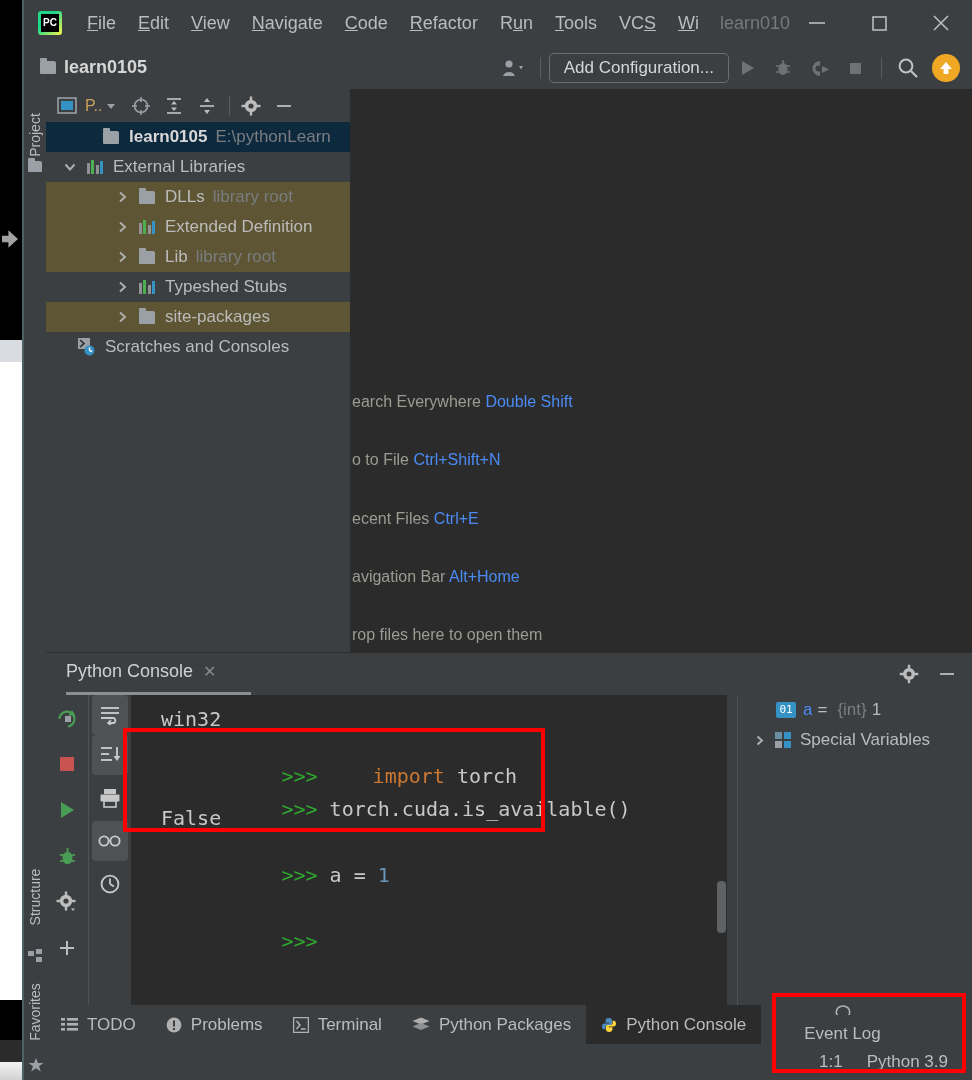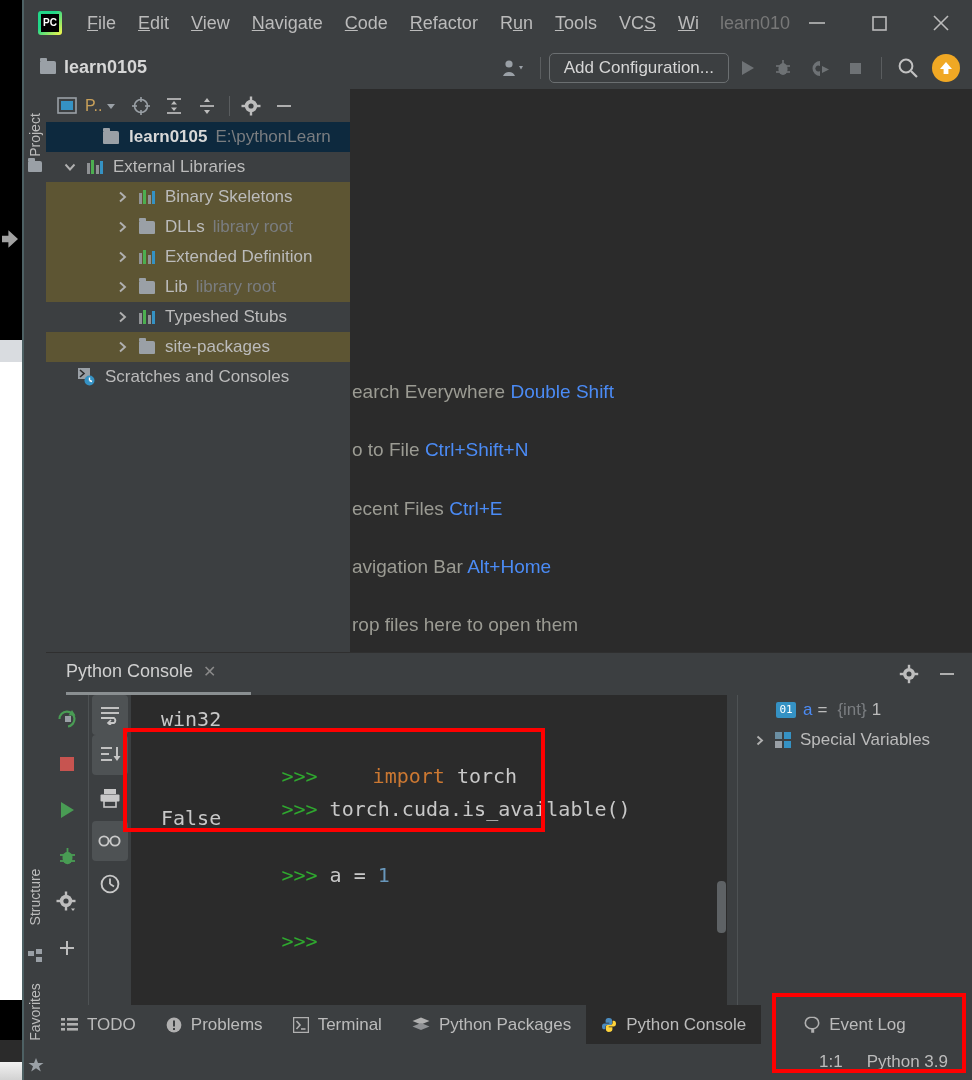--- a/index.html
+++ b/index.html
@@ -77,21 +77,21 @@
   .tsub{color:#7a7d80;margin-left:8px;}
   .folder-ico{width:16px;height:13px;background:#9aa0a6;border-radius:1px 2px 1px 1px;position:relative;}
   .folder-ico::before{content:"";position:absolute;left:0;top:-3px;width:7px;height:3px;
      background:#9aa0a6;border-radius:1px 1px 0 0;}
   .bars-ico{width:17px;height:14px;display:flex;gap:1.5px;align-items:flex-end;}
   .bars-ico i{display:block;width:3px;}
   .hscroll{position:absolute;left:27px;top:640px;width:160px;height:7px;background:#5e6265;border-radius:3px;}
 
   
   .editor{position:absolute;left:302px;top:89px;width:646px;height:563px;background:#2b2b2b;}
-  .hint{position:absolute;color:#9b9b93;font-size:19px;white-space:nowrap;}
+  .hint{position:absolute;color:#9b9b93;font-size:16px;white-space:nowrap;margin-top:12px;}
   .hint .k{color:#4b8bf5;}
 
   
   .console{position:absolute;left:22px;top:652px;width:926px;height:353px;background:#3c3f41;
      border-top:1px solid #2f2f2f;}
   .ctabs{height:42px;display:flex;align-items:flex-start;position:relative;}
   .ctab{margin-left:20px;margin-top:8px;color:#d0d0d0;font-size:18px;display:flex;
      align-items:center;gap:10px;padding-bottom:6px;}
   .ctab-underline{position:absolute;left:20px;top:39px;width:185px;height:3px;background:#8a8f91;}
   .ctab-x{color:#8a8a8a;font-size:16px;}
@@ -351,36 +351,20 @@
                 <i style="height:11px;background:#8f9194"></i>
                 <i style="height:14px;background:#4caf50"></i>
                 <i style="height:9px;background:#8f9194"></i>
                 <i style="height:13px;background:#3592c4"></i>
               </div>
           </div>
           <span class="tname">External Libraries</span>
         </div>
 
 
-        <div class="trow hl">
-          <div class="tw" style="width:28px;margin-left:62px;">
-            <svg width="14" height="14">
-                <path d="M5 2.5 L10 7 L5 11.5" fill="none" stroke="#b0b0b0" stroke-width="1.9"></path>
-              </svg>
-          </div>
-          <div class="tico">
-            <div class="bars-ico">
-                <i style="height:11px;background:#8f9194"></i>
-                <i style="height:14px;background:#4caf50"></i>
-                <i style="height:9px;background:#8f9194"></i>
-                <i style="height:13px;background:#3592c4"></i>
-              </div>
-          </div>
-          <span class="tname">Binary Skeletons</span>
-        </div>
 
         <div class="trow hl">
           <div class="tw" style="width:28px;margin-left:62px;">
             <svg width="14" height="14">
                 <path d="M5 2.5 L10 7 L5 11.5" fill="none" stroke="#b0b0b0" stroke-width="1.9"></path>
               </svg>
           </div>
           <div class="tico">
               <div class="folder-ico"></div>
             </div>
@@ -665,21 +649,21 @@
           </svg>
         <span>Python Packages</span>
       </div>
       <div class="bb active">
         <svg width="16" height="16">
             <path d="M8 1 C5 1 4.6 2.6 4.6 3.9 L4.6 5.7 L8.3 5.7 L8.3 6.4 L3.4 6.4 C1.8 6.4 1 7.5 1 9.4 C1 11.3 1.8 12.3 3.2 12.3 L4.4 12.3 L4.4 10.2 C4.4 8.8 5.3 8 6.7 8 L9.4 8 C10.4 8 11.1 7.2 11.1 6.2 L11.1 3.9 C11.1 2.3 10.3 1 8 1 Z" fill="#4b8bbe"></path>
             <path d="M8 15 C11 15 11.4 13.4 11.4 12.1 L11.4 10.3 L7.7 10.3 L7.7 9.6 L12.6 9.6 C14.2 9.6 15 8.5 15 6.6 C15 4.7 14.2 3.7 12.8 3.7 L11.6 3.7 L11.6 5.8 C11.6 7.2 10.7 8 9.3 8 L6.6 8 C5.6 8 4.9 8.8 4.9 9.8 L4.9 12.1 C4.9 13.7 5.7 15 8 15 Z" fill="#ffd43b"></path>
           </svg>
         <span>Python Console</span>
       </div>
-      <div class="bb" style="margin-left:28px;">
+      <div class="bb" style="margin-left:28px;flex-direction:column;">
         <svg width="16" height="17">
             <path d="M8 1 C4.3 1 1.3 3.6 1.3 6.9 C1.3 10.2 4.3 12.8 8 12.8 L8 16 L9.4 16 L9.4 12.7 C12.4 12.2 14.7 9.8 14.7 6.9 C14.7 3.6 11.7 1 8 1 Z" fill="none" stroke="#b0b0b0" stroke-width="1.6"></path>
           </svg>
         <span>Event Log</span>
       </div>
     </div>
 
     <div class="statusbar">
       <span class="st">1:1</span>
       <span class="st">Python 3.9</span>

